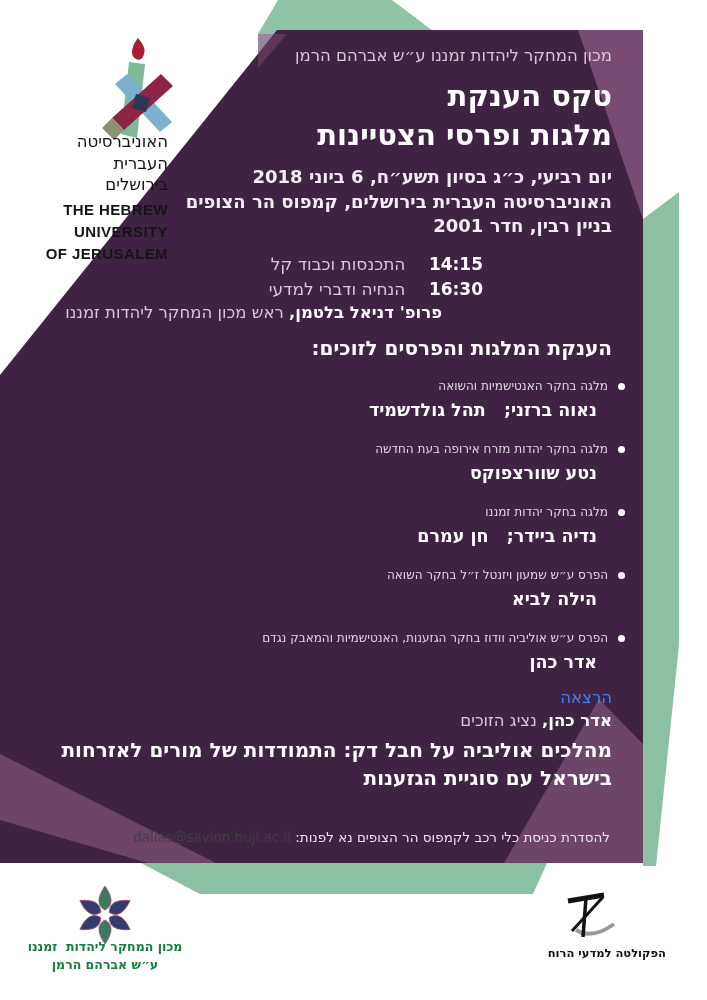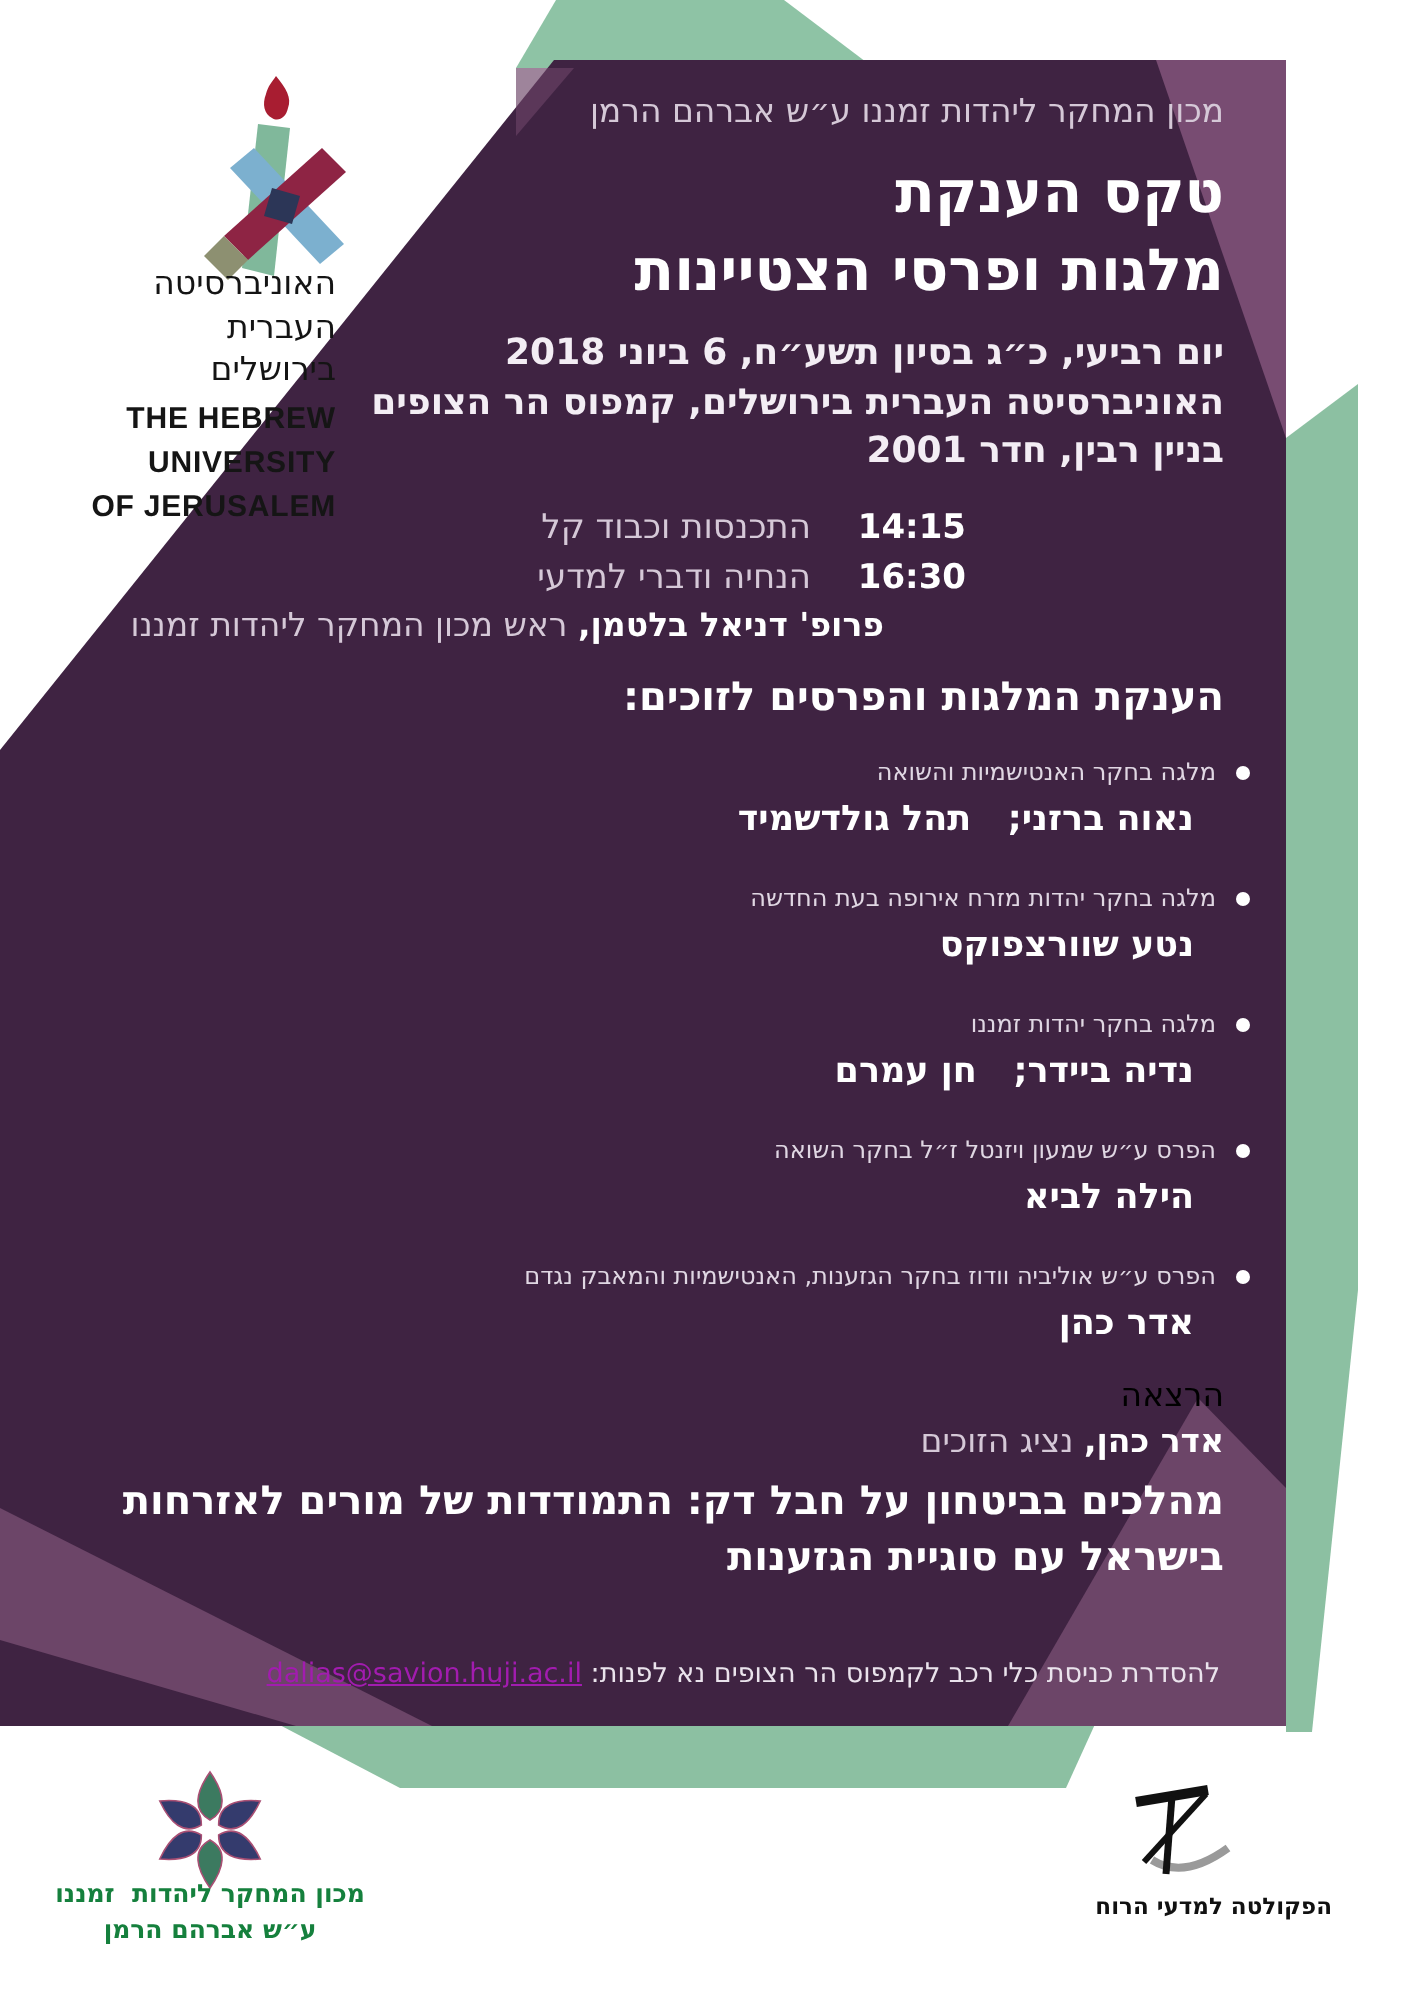--- a/index.html
+++ b/index.html
@@ -27,26 +27,26 @@
   .sched .slabel{color:#d5c8d7;margin-right:18px;}
   .prof-line{top:303px;right:265px;font-size:16.5px;color:#d5c8d7;white-space:nowrap;}
   .prof-line b{color:#ffffff;}
   .awards-head{top:336px;right:95px;font-size:20px;font-weight:bold;color:#ffffff;white-space:nowrap;}
   .awards{top:374px;right:82px;list-style:none;margin:0;padding:0;}
   .awards li{position:relative;padding-right:17px;margin-bottom:15px;}
   .awards li .dot{position:absolute;right:0;top:9px;width:7px;height:7px;border-radius:50%;background:#ffffff;}
   .awards .prize{font-size:12px;line-height:24px;color:#e0d7e3;white-space:nowrap;}
   .awards .winners{font-size:17.5px;line-height:24px;font-weight:bold;color:#ffffff;
     padding-right:11px;white-space:pre;}
-  .lec-head{top:688px;right:95px;font-size:16.5px;color:#000000;white-space:nowrap;}
+  .lec-head{top:688px;right:95px;font-size:16.5px;color:#3b82f6;white-space:nowrap;}
   .lec-person{top:711px;right:95px;font-size:16.5px;color:#d5c8d7;white-space:nowrap;}
   .lec-person b{color:#ffffff;}
   .lec-title{top:737px;right:95px;font-size:20px;line-height:27.5px;font-weight:bold;color:#ffffff;white-space:nowrap;}
   .parking{top:829px;right:97px;font-size:13.5px;color:#eae3ec;white-space:nowrap;}
-  .parking .email{direction:ltr;unicode-bidi:embed;text-decoration:underline;color:#a21caf;cursor:pointer;}
+  .parking .email{direction:ltr;unicode-bidi:embed;color:#404040;cursor:pointer;}
   
   .inst-caption{left:15px;top:938px;width:180px;text-align:center;direction:rtl;
     font-size:12.5px;line-height:17.5px;font-weight:bold;color:#15803d;white-space:pre-wrap;}
   .fac-caption{left:528px;top:946px;width:138px;text-align:right;direction:rtl;
     font-size:11.5px;font-weight:bold;color:#111111;}
 </style>
 </head>
 <body>
 
 <div class="canvas">
@@ -139,21 +139,21 @@
       <div class="prize">הפרס ע״ש אוליביה וודוז בחקר הגזענות, האנטישמיות והמאבק נגדם</div>
       <div class="winners">אדר כהן</div>
     </li>
   </ul>
 
   <div class="abs rtl lec-head">הרצאה</div>
   <div class="abs rtl lec-person">
     <b>אדר כהן,</b><span> נציג הזוכים</span>
   </div>
   <div class="abs rtl lec-title">
-    <div>מהלכים בביטחון על חבל דק: התמודדות של מורים לאזרחות</div>
+    <div>מהלכים אוליביה על חבל דק: התמודדות של מורים לאזרחות</div>
     <div>בישראל עם סוגיית הגזענות</div>
   </div>
 
   <div class="abs rtl parking">
     <span>להסדרת  כניסת כלי רכב לקמפוס הר הצופים נא לפנות: </span><span class="email">dalias@savion.huji.ac.il</span>
   </div>
 
   <svg class="abs" style="left:74px;top:884px;" width="62" height="62" viewBox="-31 -31 62 62">
     <g stroke="#a94f74" stroke-width="0.8">
       <path d="M0,-29 C7,-19 9,-10 0,-5 C-9,-10 -7,-19 0,-29 Z" fill="#3c7a60"></path>

